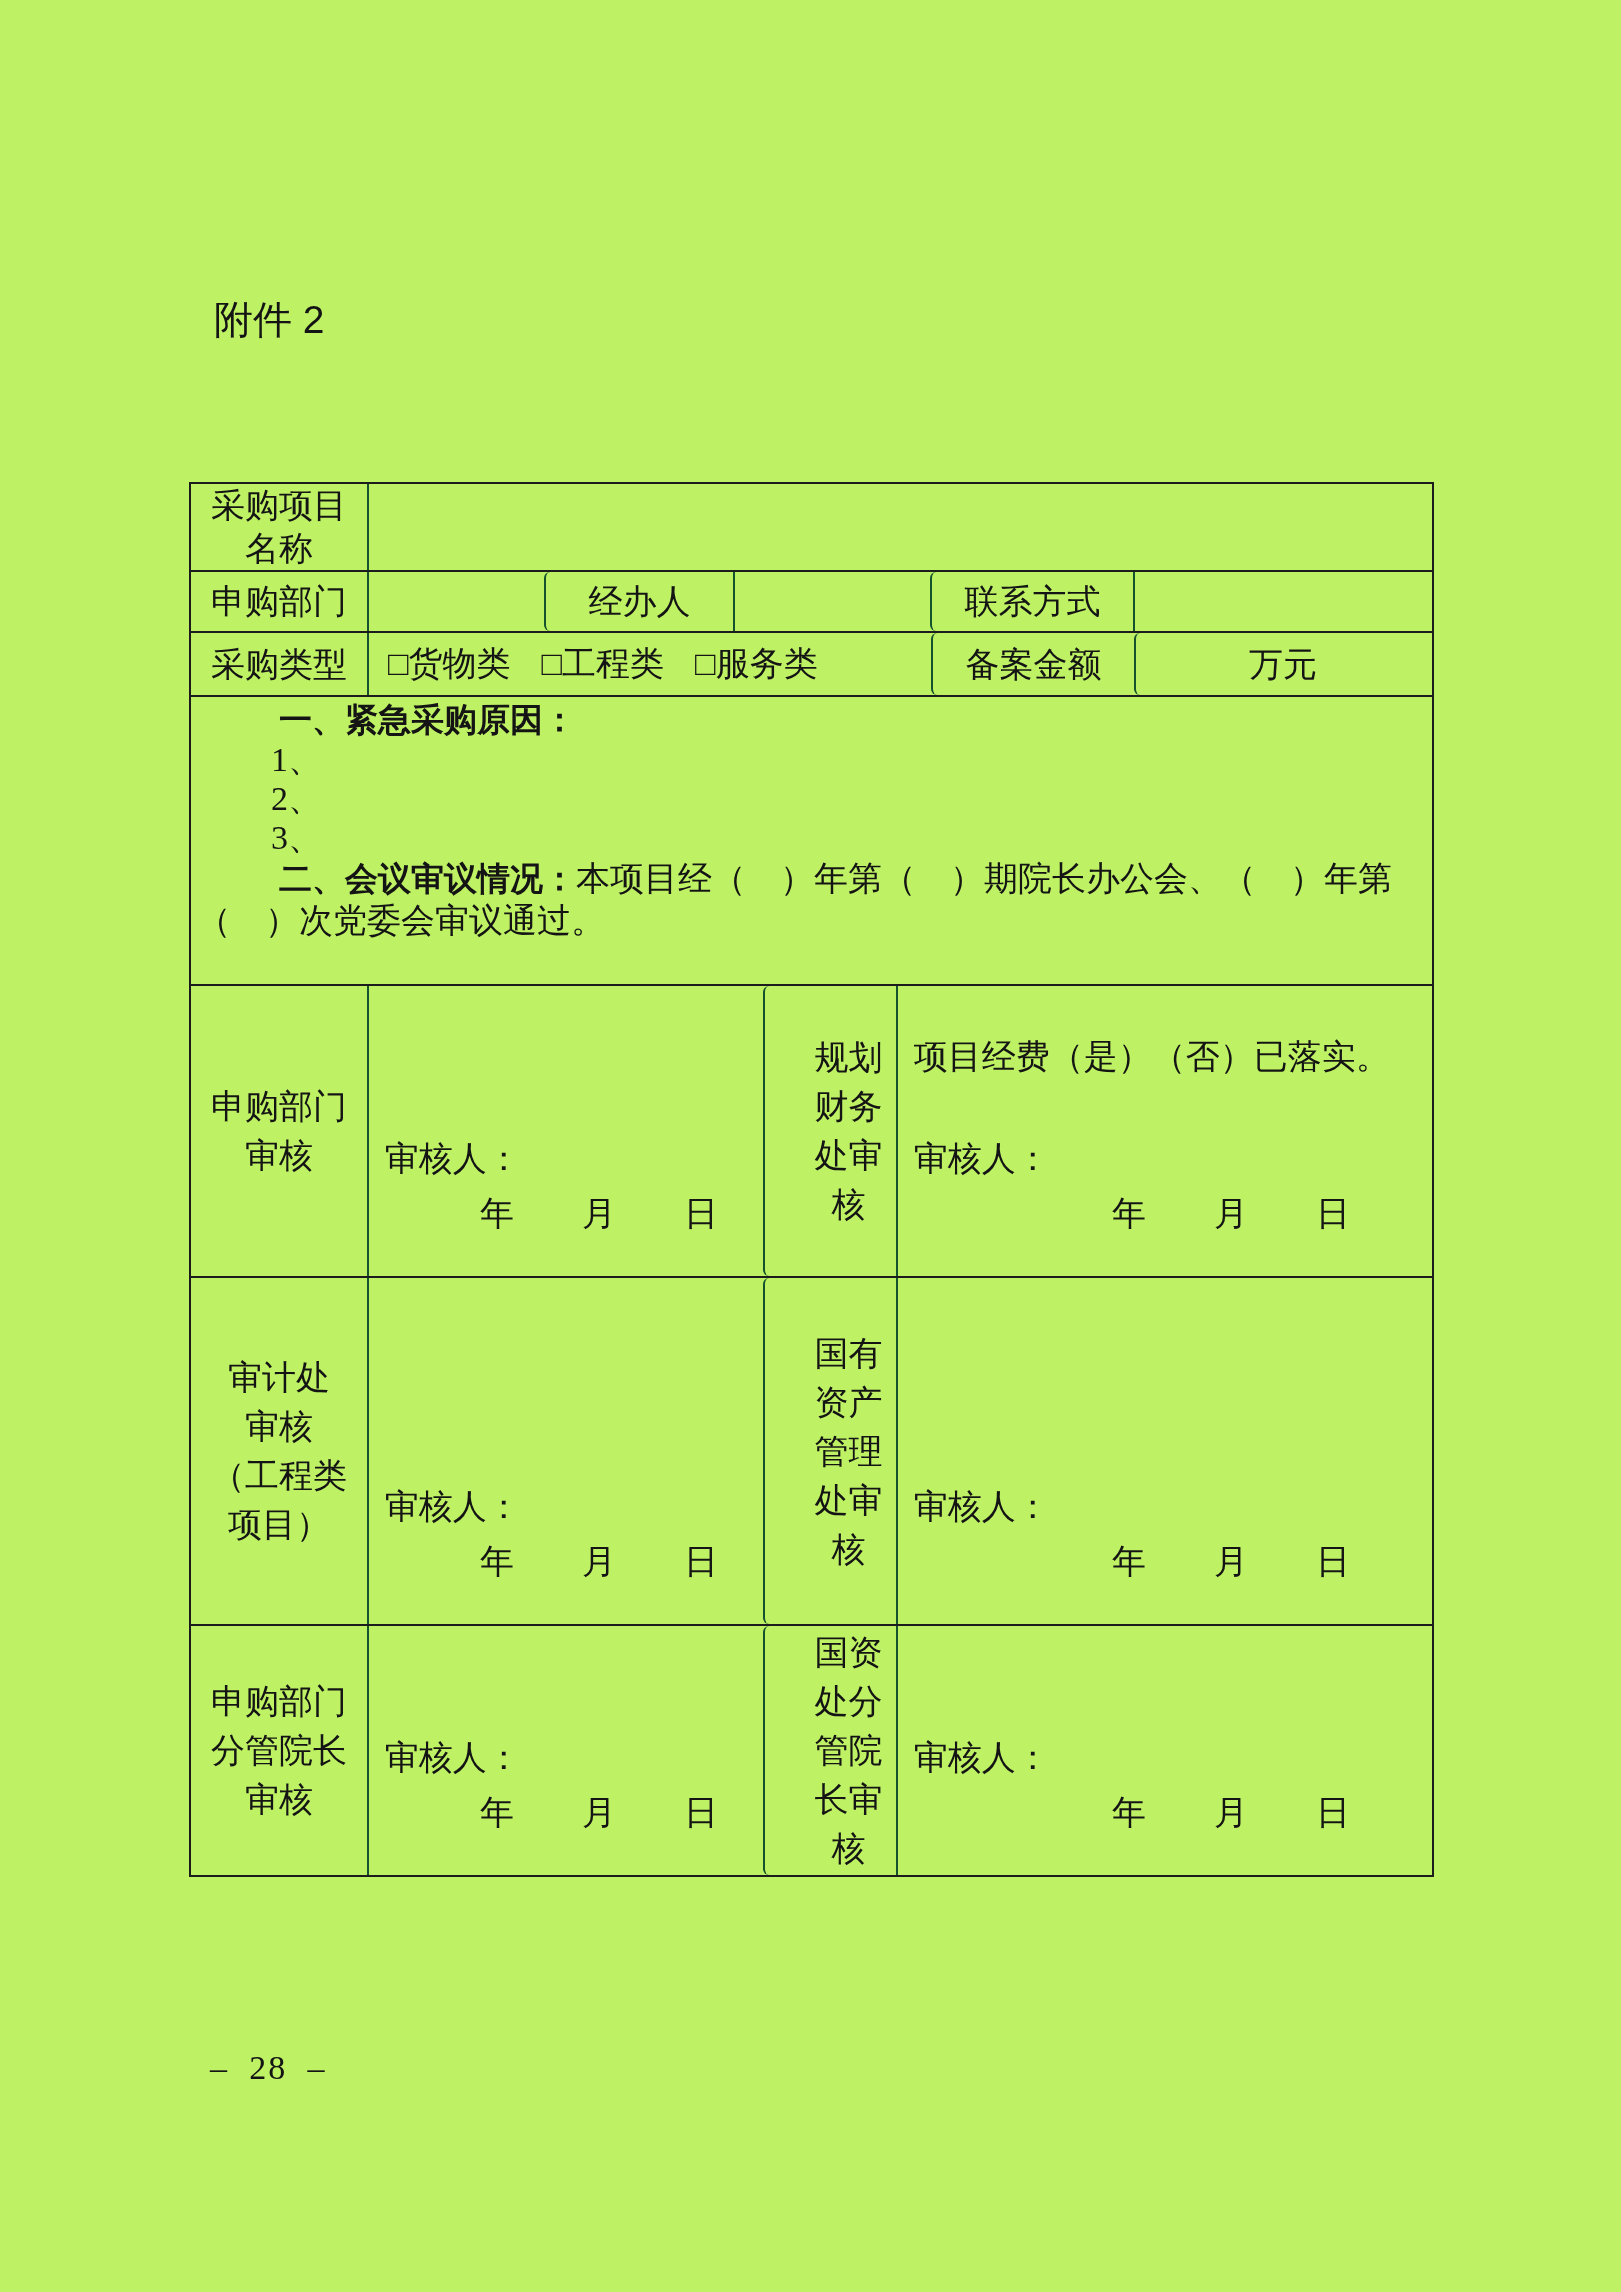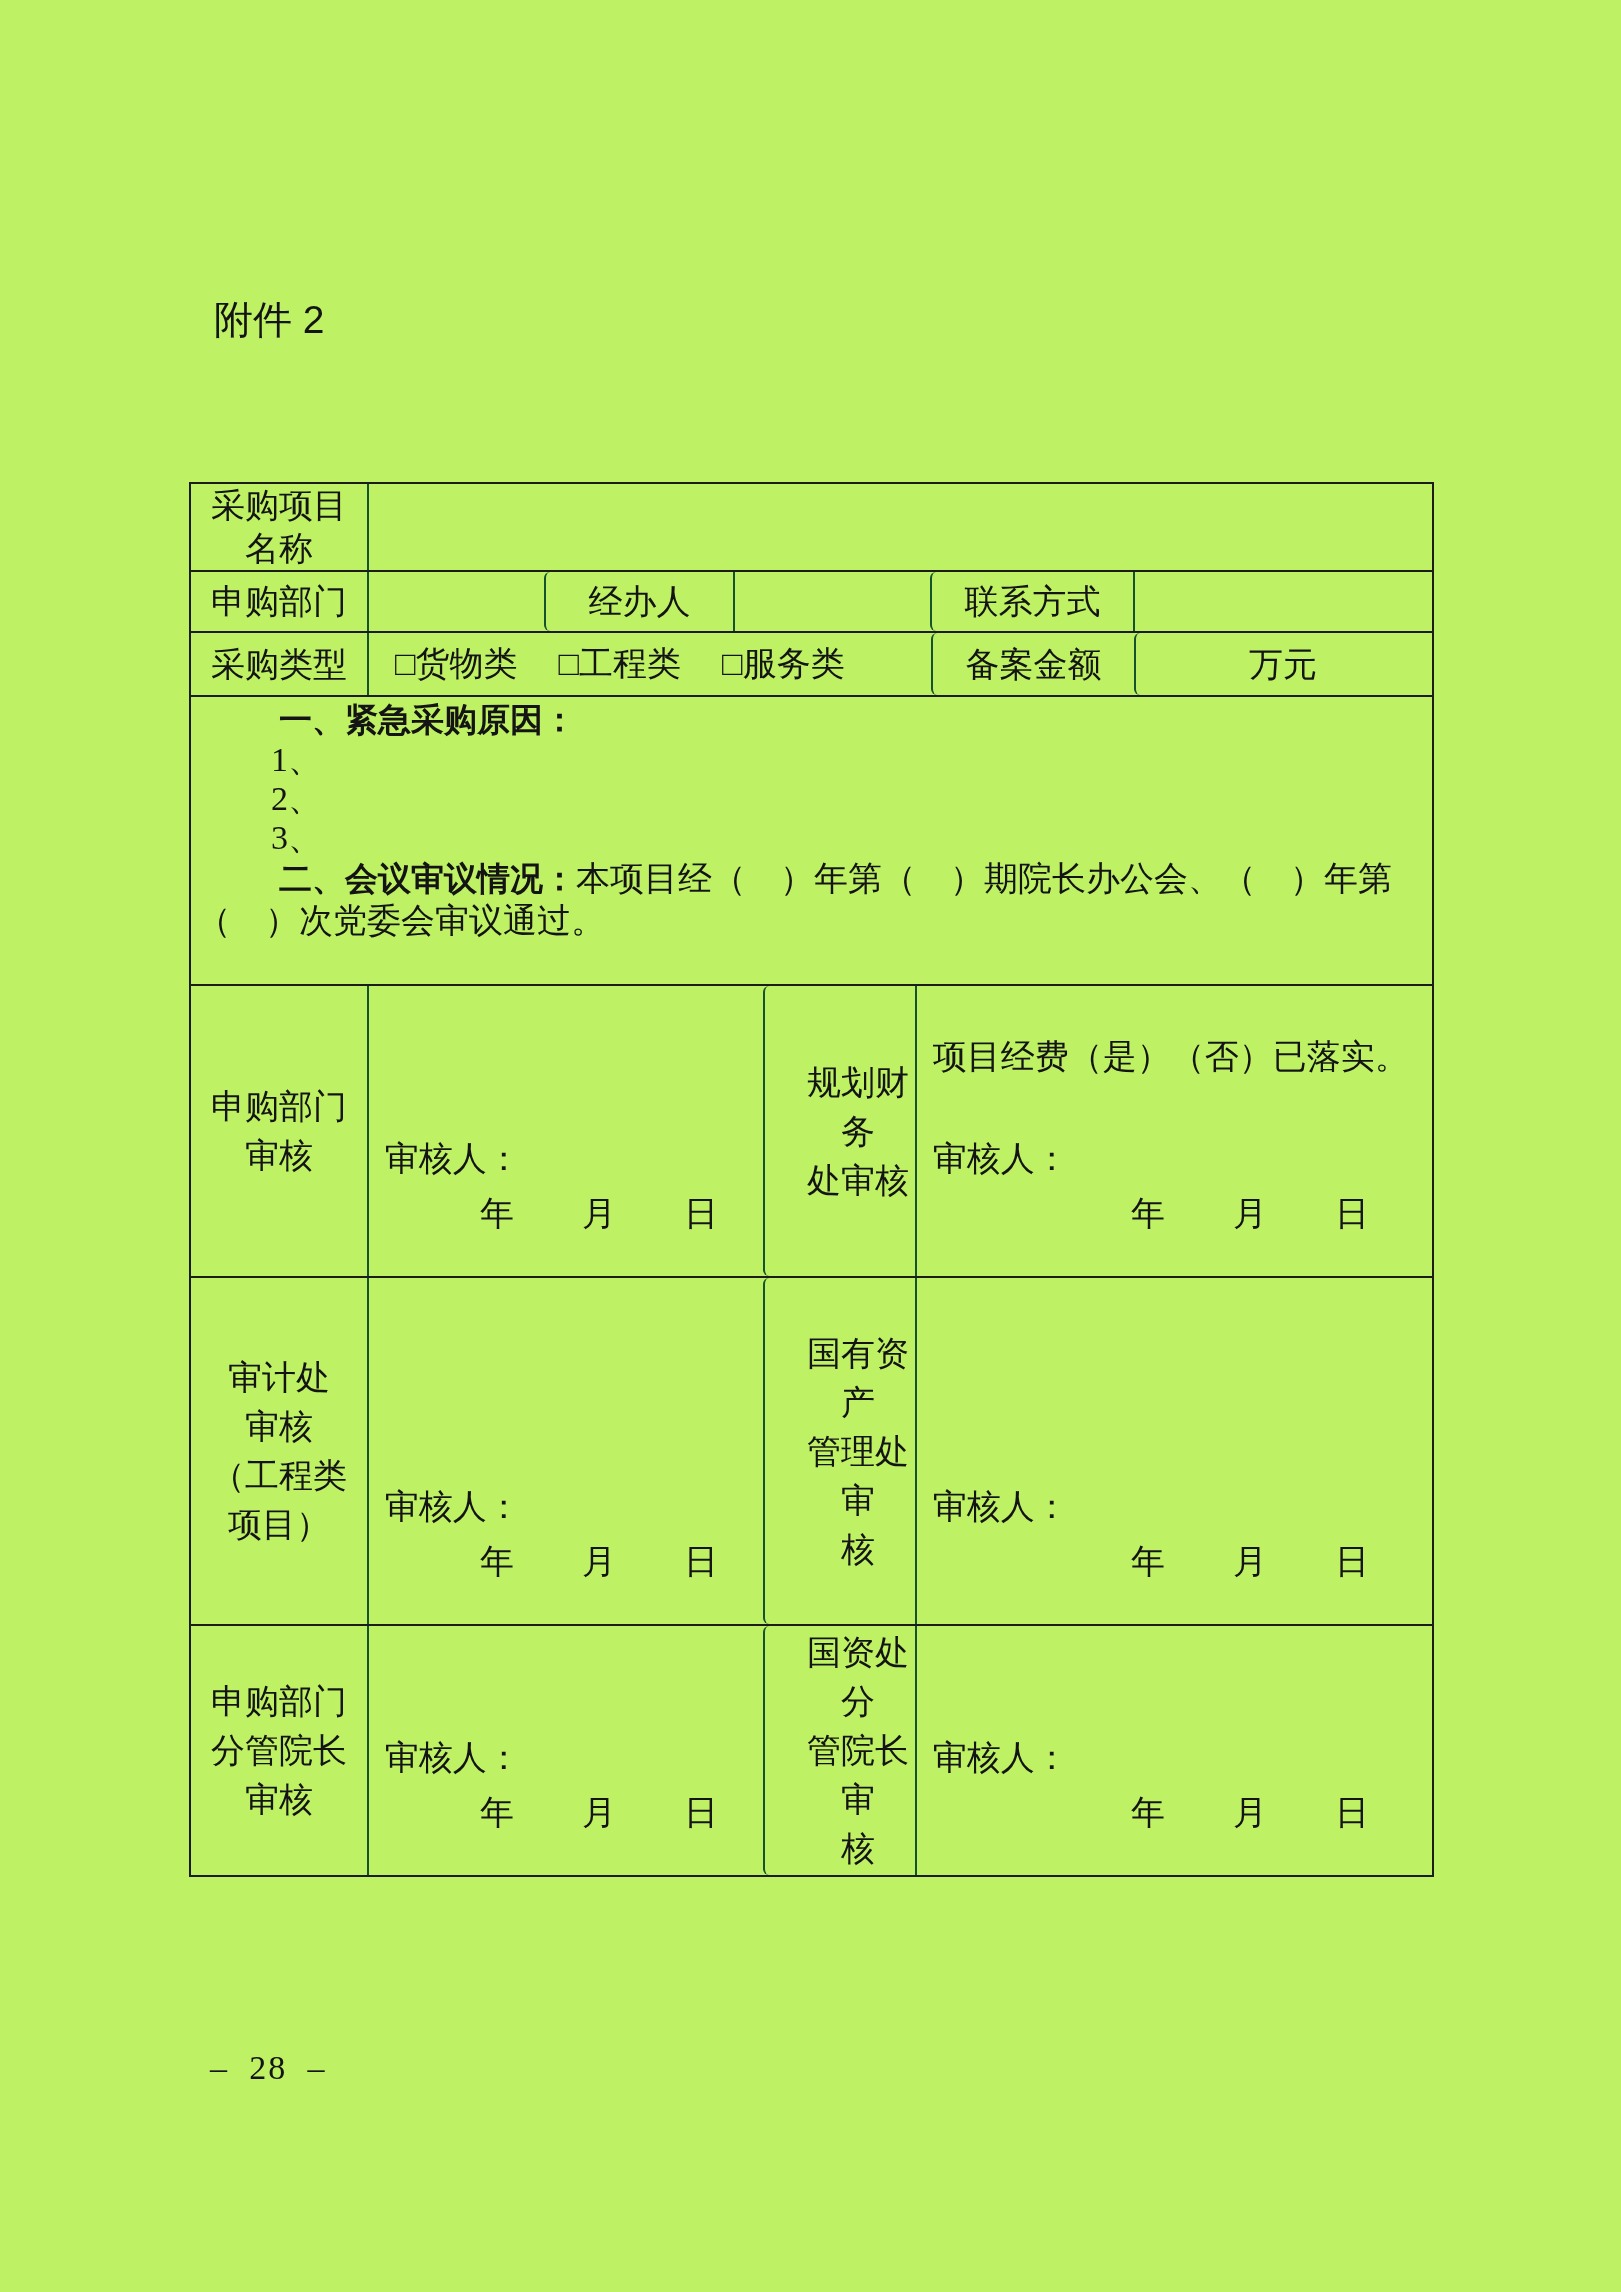--- a/index.html
+++ b/index.html
@@ -28,30 +28,30 @@
     font-size:34px;
   }
   .trow { display:flex; box-sizing:border-box; }
   .trow + .trow { border-top:2.9px solid #1c1c1c; }
   .r1 { height:86px; } .r2 { height:61px; } .r3 { height:64px; }
   .r4 { height:289px; } .r5 { height:292px; } .r6 { height:348px; } .r7 { height:251px; }
   .cell { box-sizing:border-box; overflow:hidden; }
   .cell + .cell { border-left:2px solid #14532d; }
   .w180{width:176px;} .w181{width:177px;} .w193{width:189px;} .w201{width:197px;}
   .w207{width:203px;} .w302{width:296px;} .w575{width:564px;} .w404{width:396px;}
-  .w171{width:152px;padding-left:36px;} .w509{width:499px;} .wfill{flex:1;}
+  .w171{width:133px;padding-left:36px;} .w509{width:499px;} .wfill{flex:1;}
   .center {
     display:flex; flex-direction:column;
     align-items:center; justify-content:center;
     text-align:center; line-height:43px;border-radius:6px;
   }
   .auditlabel { line-height:49px; }
   .checks {
     display:flex; align-items:center;
-    padding-left:26px; gap:41px;
+    padding-left:19px; gap:31px;
   }
   .sections { padding-left:3.9px; padding-top:2px; }
   .sec-line { line-height:41px; white-space:nowrap; }
   .sec-h { padding-left:84px; }
   .sec-item { padding-left:76px; line-height:39px; }
   .sec-cont { padding-left:2px; line-height:42px; }
   .sec-l2 { line-height:43px; }
   .sec-l3 { line-height:43px; }
   .bold-h {
     font-weight:bold;

